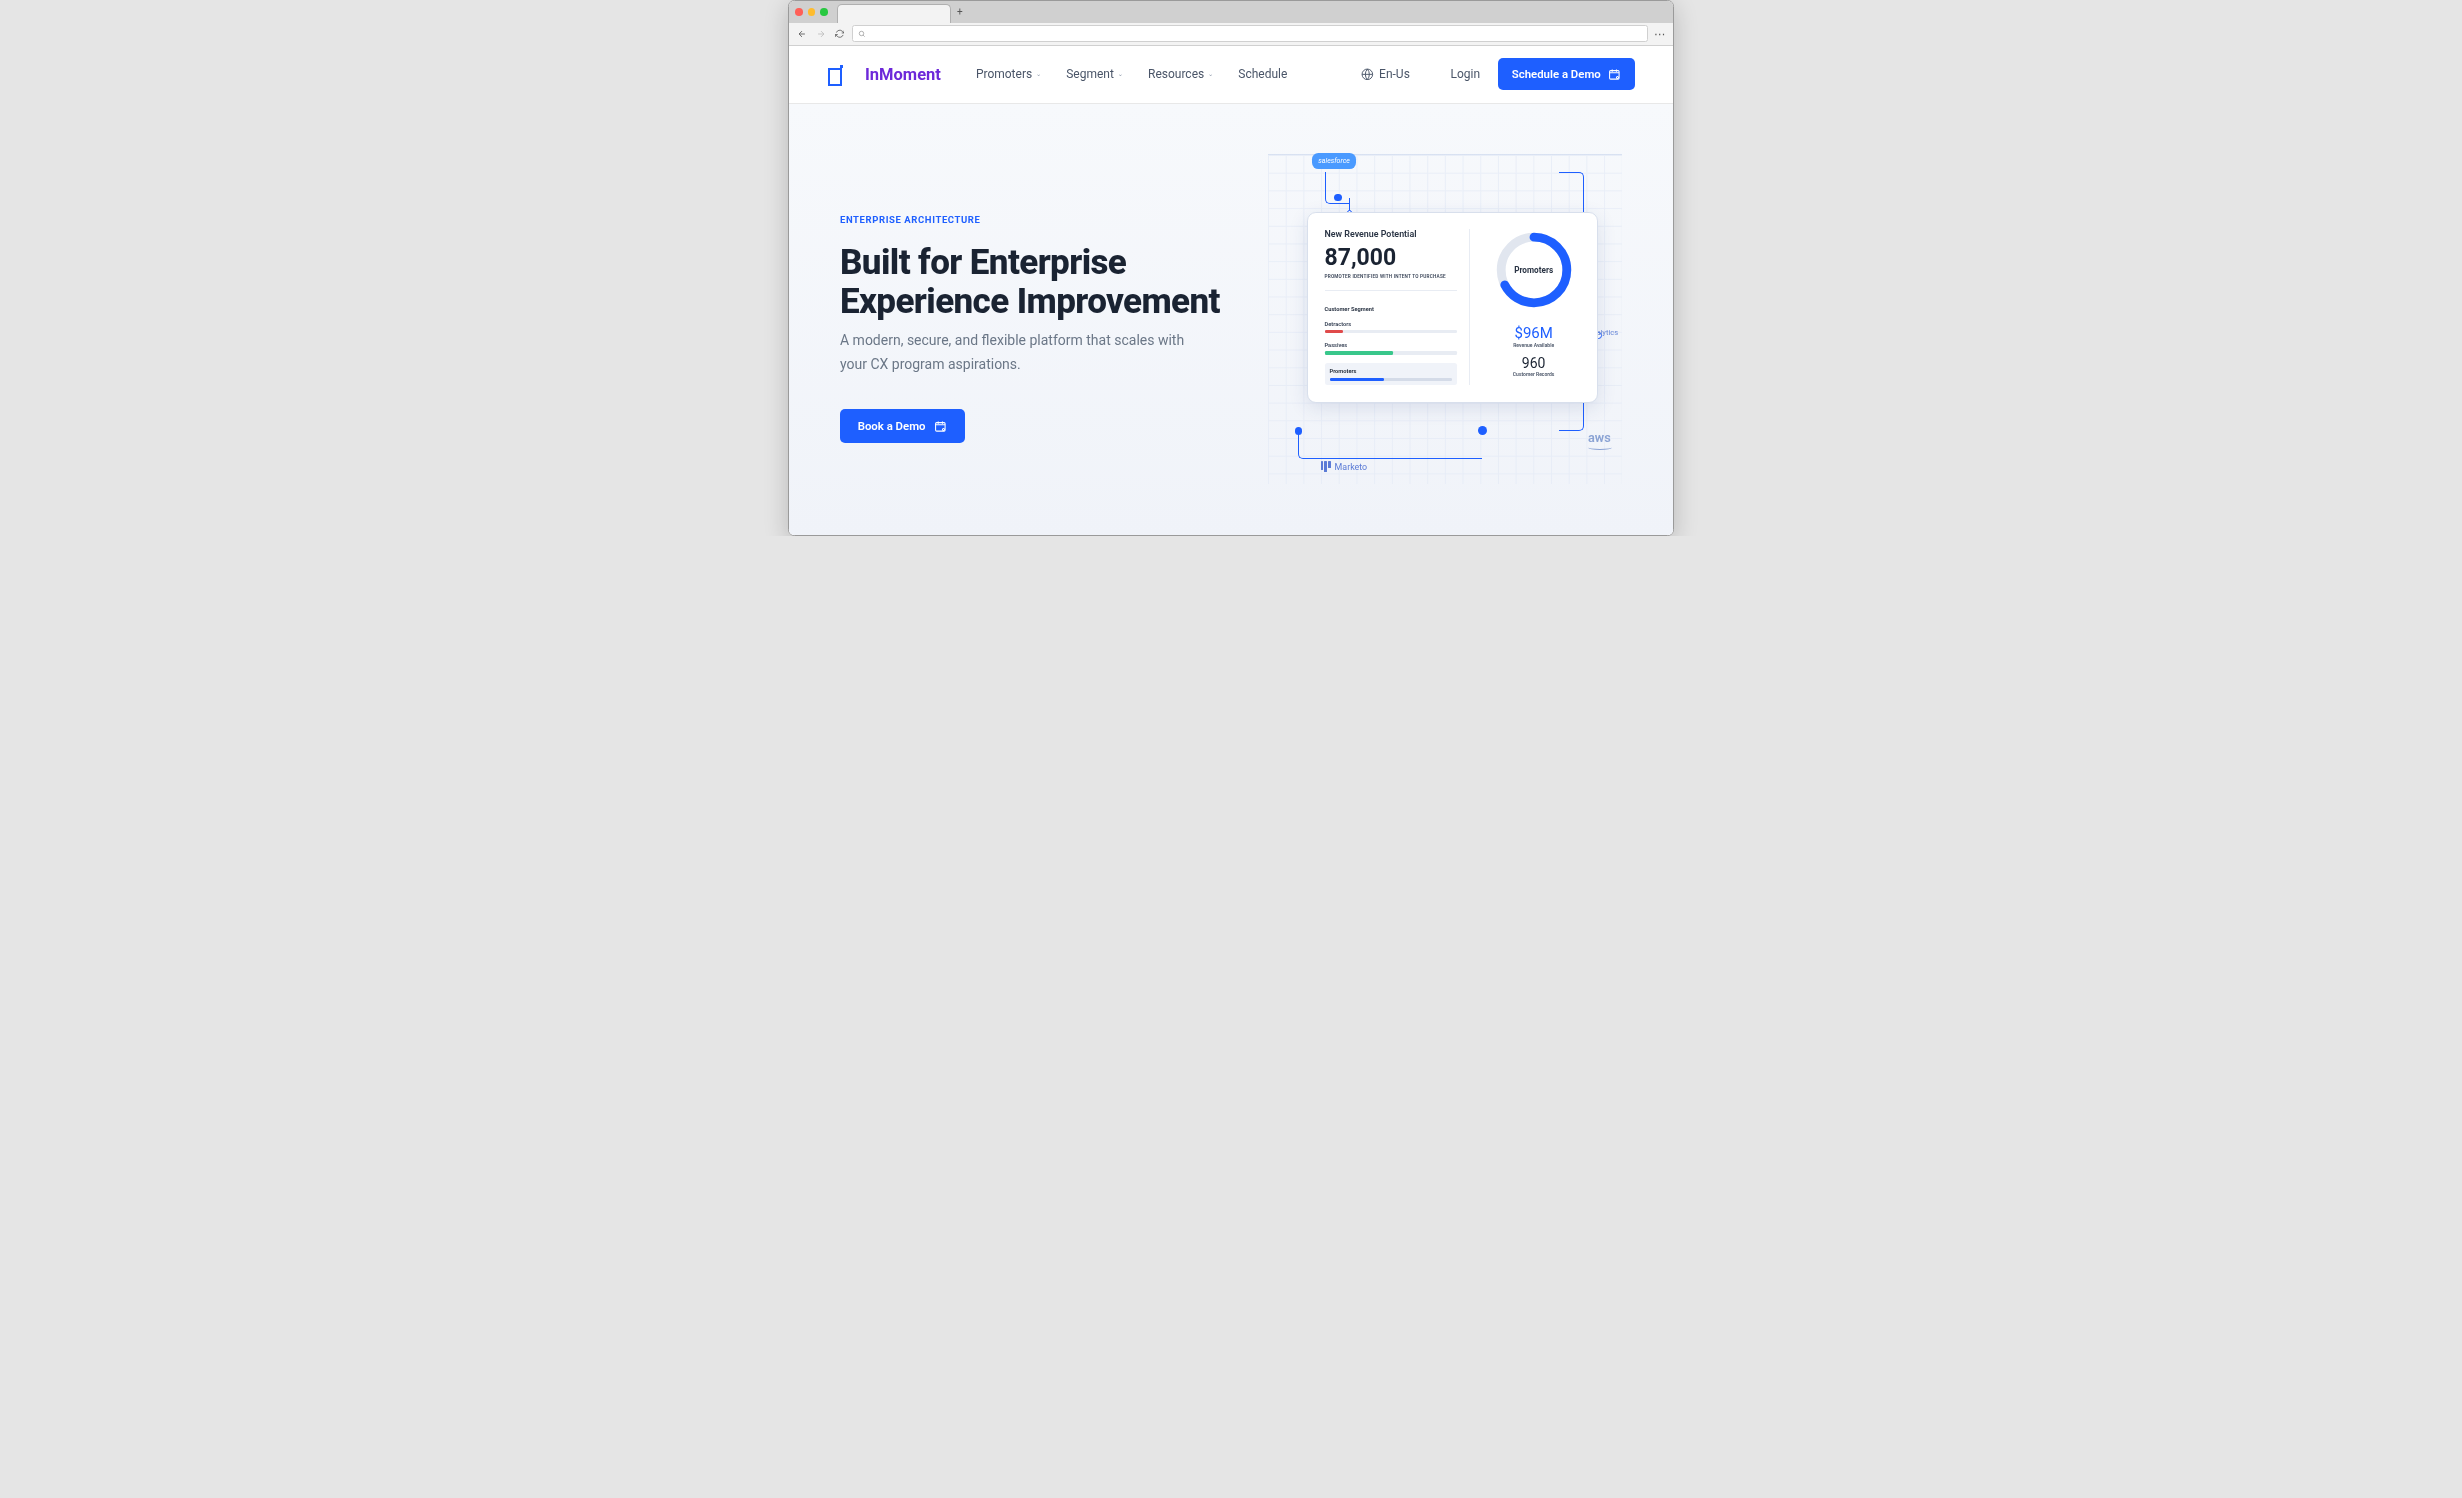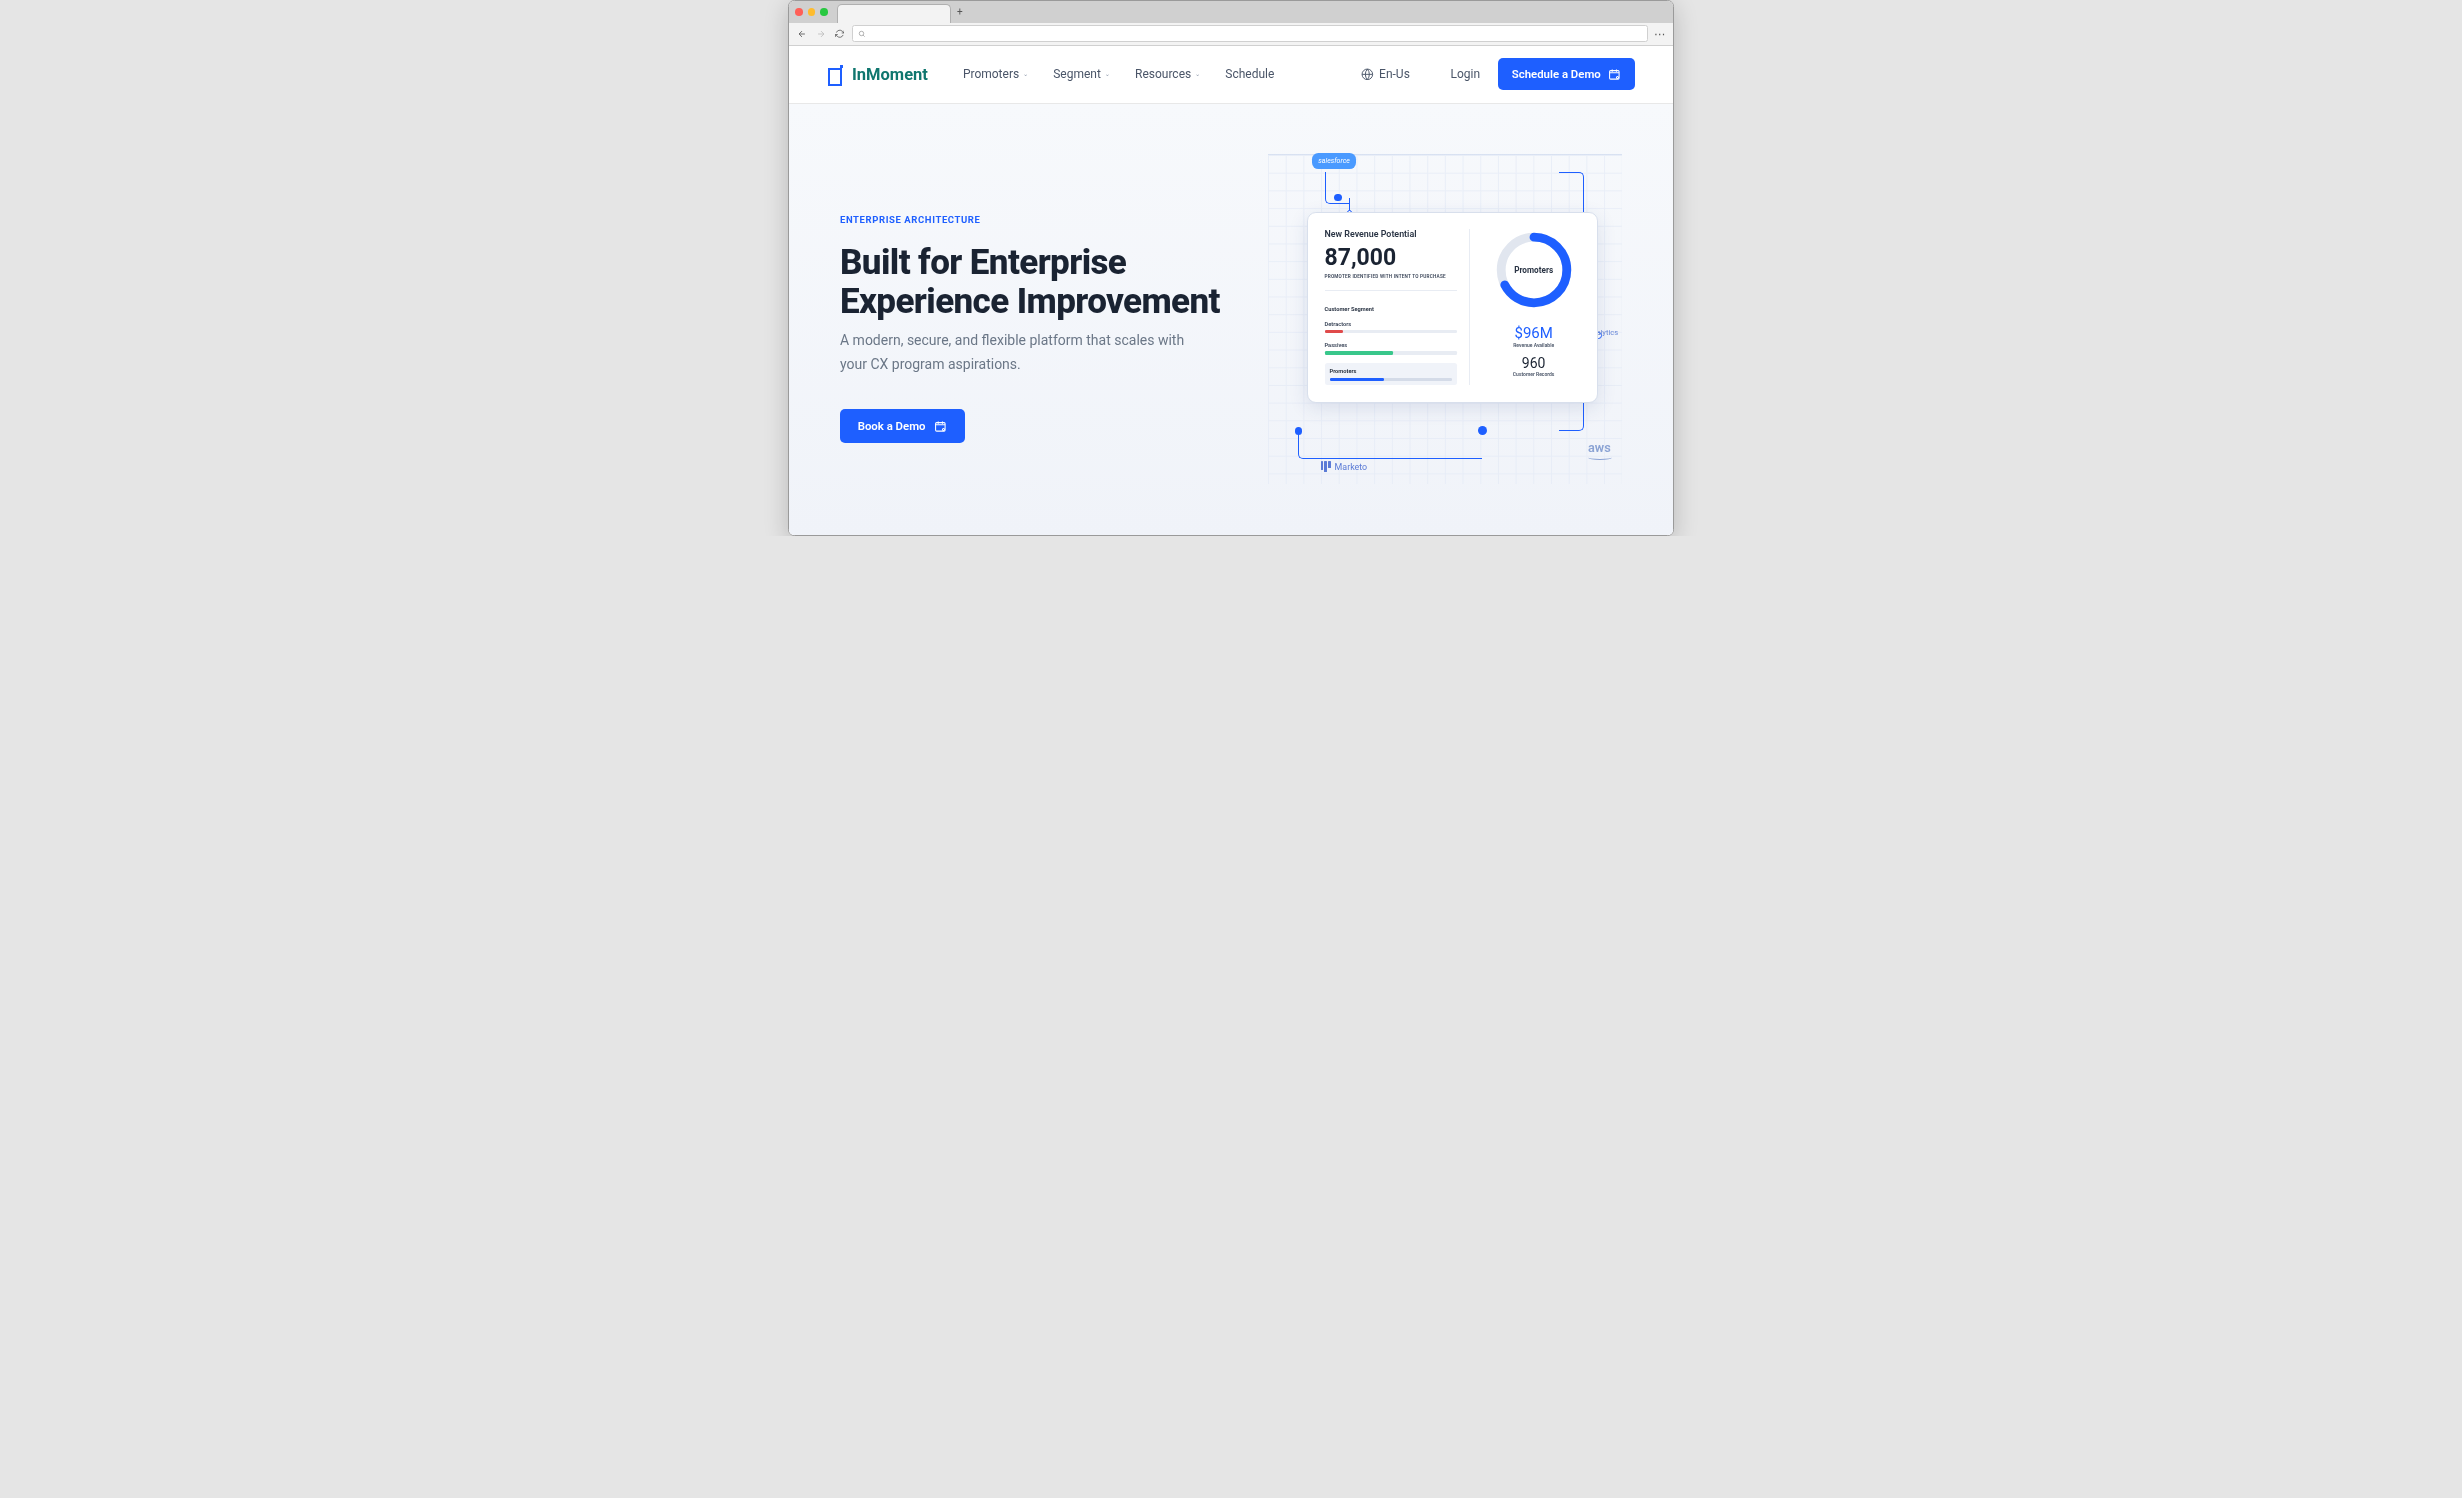--- a/index.html
+++ b/index.html
@@ -93,24 +93,24 @@
       border-bottom: 0.6px solid #e8e8e8;
     }
     .site-header-left {
       display: flex;
       align-items: center;
       gap: 35px;
     }
     .logo {
       display: flex;
       align-items: flex-end;
-      gap: 10px;
+      gap: 23px;
       font-size: 16.5px;
       font-weight: 700;
-      color: #0f766e;
+      color: #6d28d9;
       cursor: pointer;
     }
     .logo-mark {
       width: 15px;
       height: 17.7px;
       position: relative;
     }
     .logo-mark::before {
       content: '';
       position: absolute;
@@ -256,21 +256,21 @@
       align-items: center;
       gap: 3.8px;
       padding-left: 40px;
     }
     .marketo-icon {
       display: inline-flex; gap: 1.3px;
     }
     .marketo-icon span { width: 2.5px; background: #5b7bd6; border-radius: 0.6px; }
     .badge-aws {
       position: absolute;
-      bottom: 24px; right: 10px;
+      bottom: 34px; right: 10px;
       color: #8ba3d4;
       font-size: 12.7px;
       font-weight: 600;
     }
     .badge-aws .smile { display:block; height:5px; border-bottom: 1.3px solid #8ba3d4; border-radius: 0 0 50% 50%; width: 24px; }
     .badge-ga {
       position: absolute;
       right: 3.8px; top: 187px;
       color: #6a89d8;
       font-size: 7.6px;

